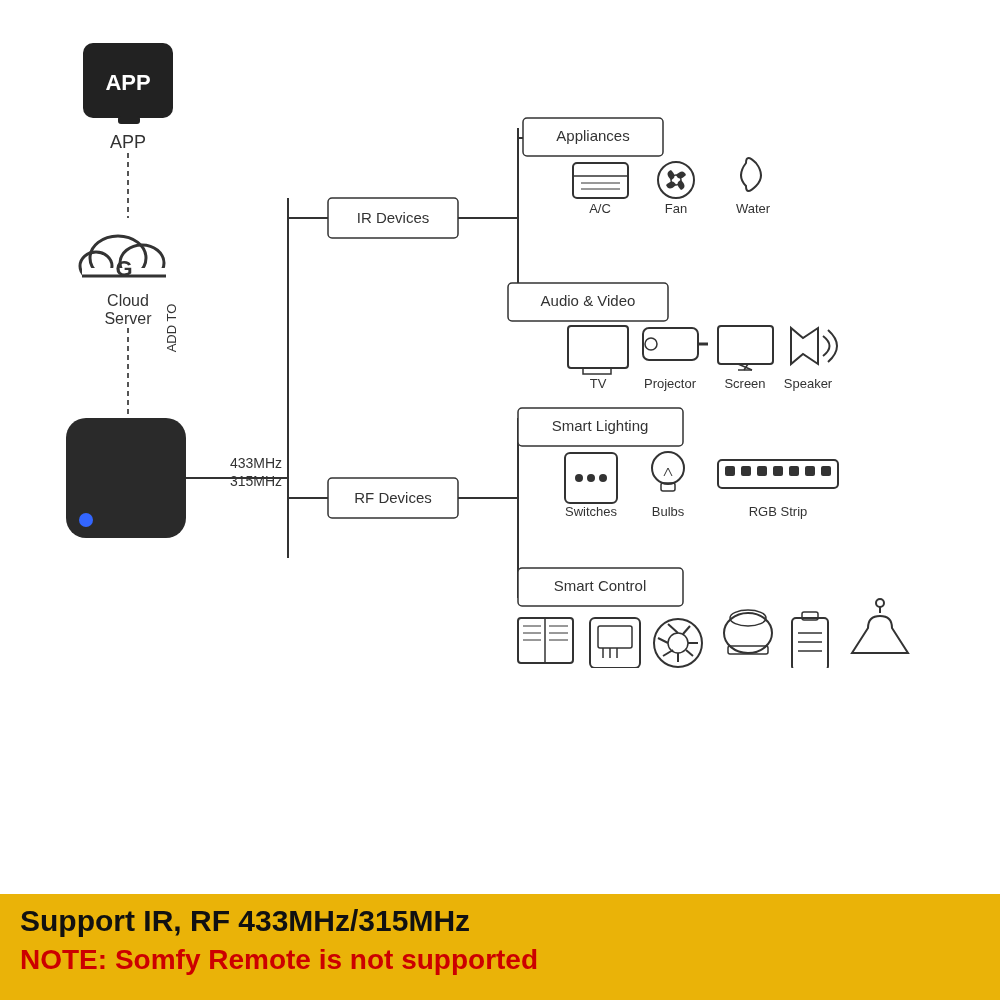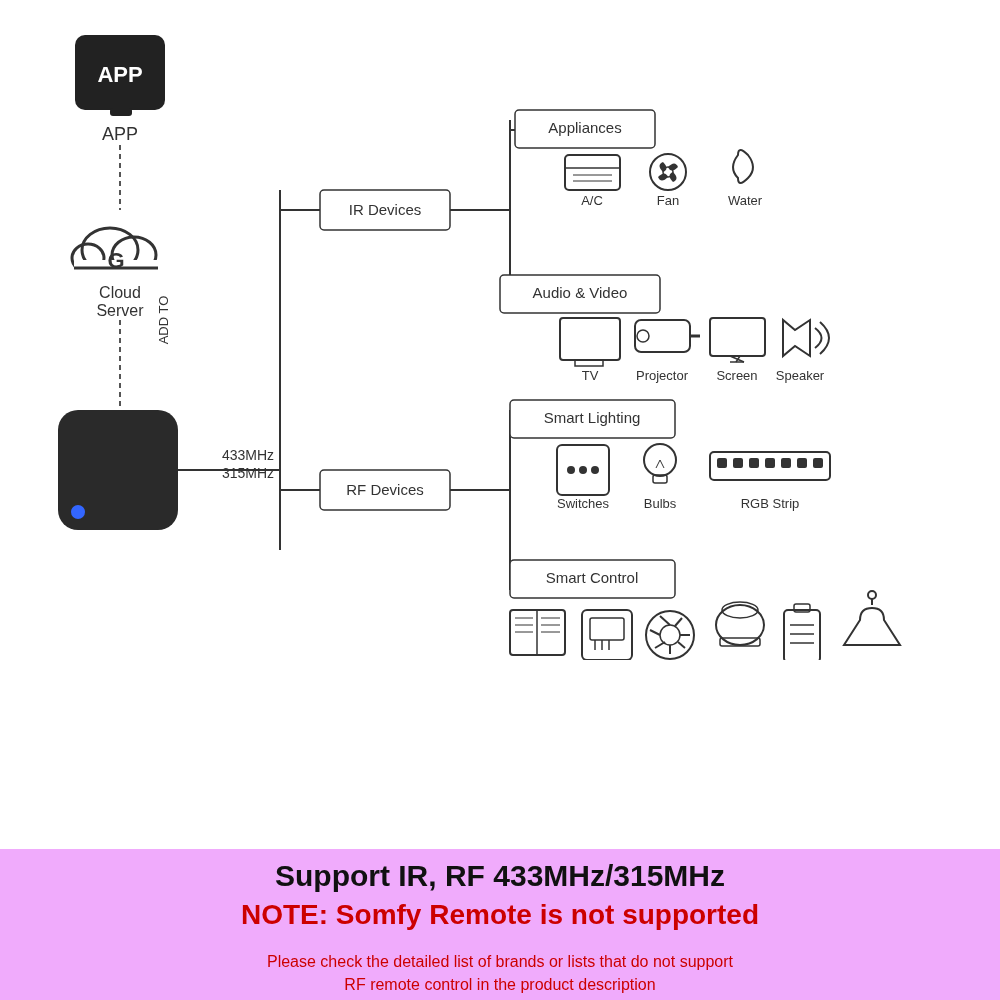--- a/index.html
+++ b/index.html
@@ -19,29 +19,28 @@
       position: relative;
       display: flex;
       flex-direction: column;
       align-items: center;
     }
 
     .diagram-area {
       width: 100%;
       flex: 1;
       position: relative;
-      padding: 20px;
+      padding: 28px;
     }
 
     
     .bottom-text {
       width: 100%;
-      text-align: center;
       padding: 10px 20px 4px;
-      background: #f0abfc;
+      background: #eab308;
     }
 
     .support-text {
       font-size: 30px;
       font-weight: bold;
       color: #111;
       margin-bottom: 6px;
     }
 
     .note-text {
@@ -243,15 +242,14 @@
       <text x="852" y="655" text-anchor="middle" font-size="12" fill="#333">Laundry</text>
       <text x="852" y="668" text-anchor="middle" font-size="12" fill="#333">Rack</text>
 
     </svg>
 
   </div>
 
   <div class="bottom-text">
     <div class="support-text">Support IR, RF 433MHz/315MHz</div>
     <div class="note-text">NOTE: Somfy Remote is not supported</div>
-    <div class="detail-text">Please check the detailed list of brands or lists that do not support<br>RF remote control in the product description</div>
   </div>
 </div>
 
 </body></html>

